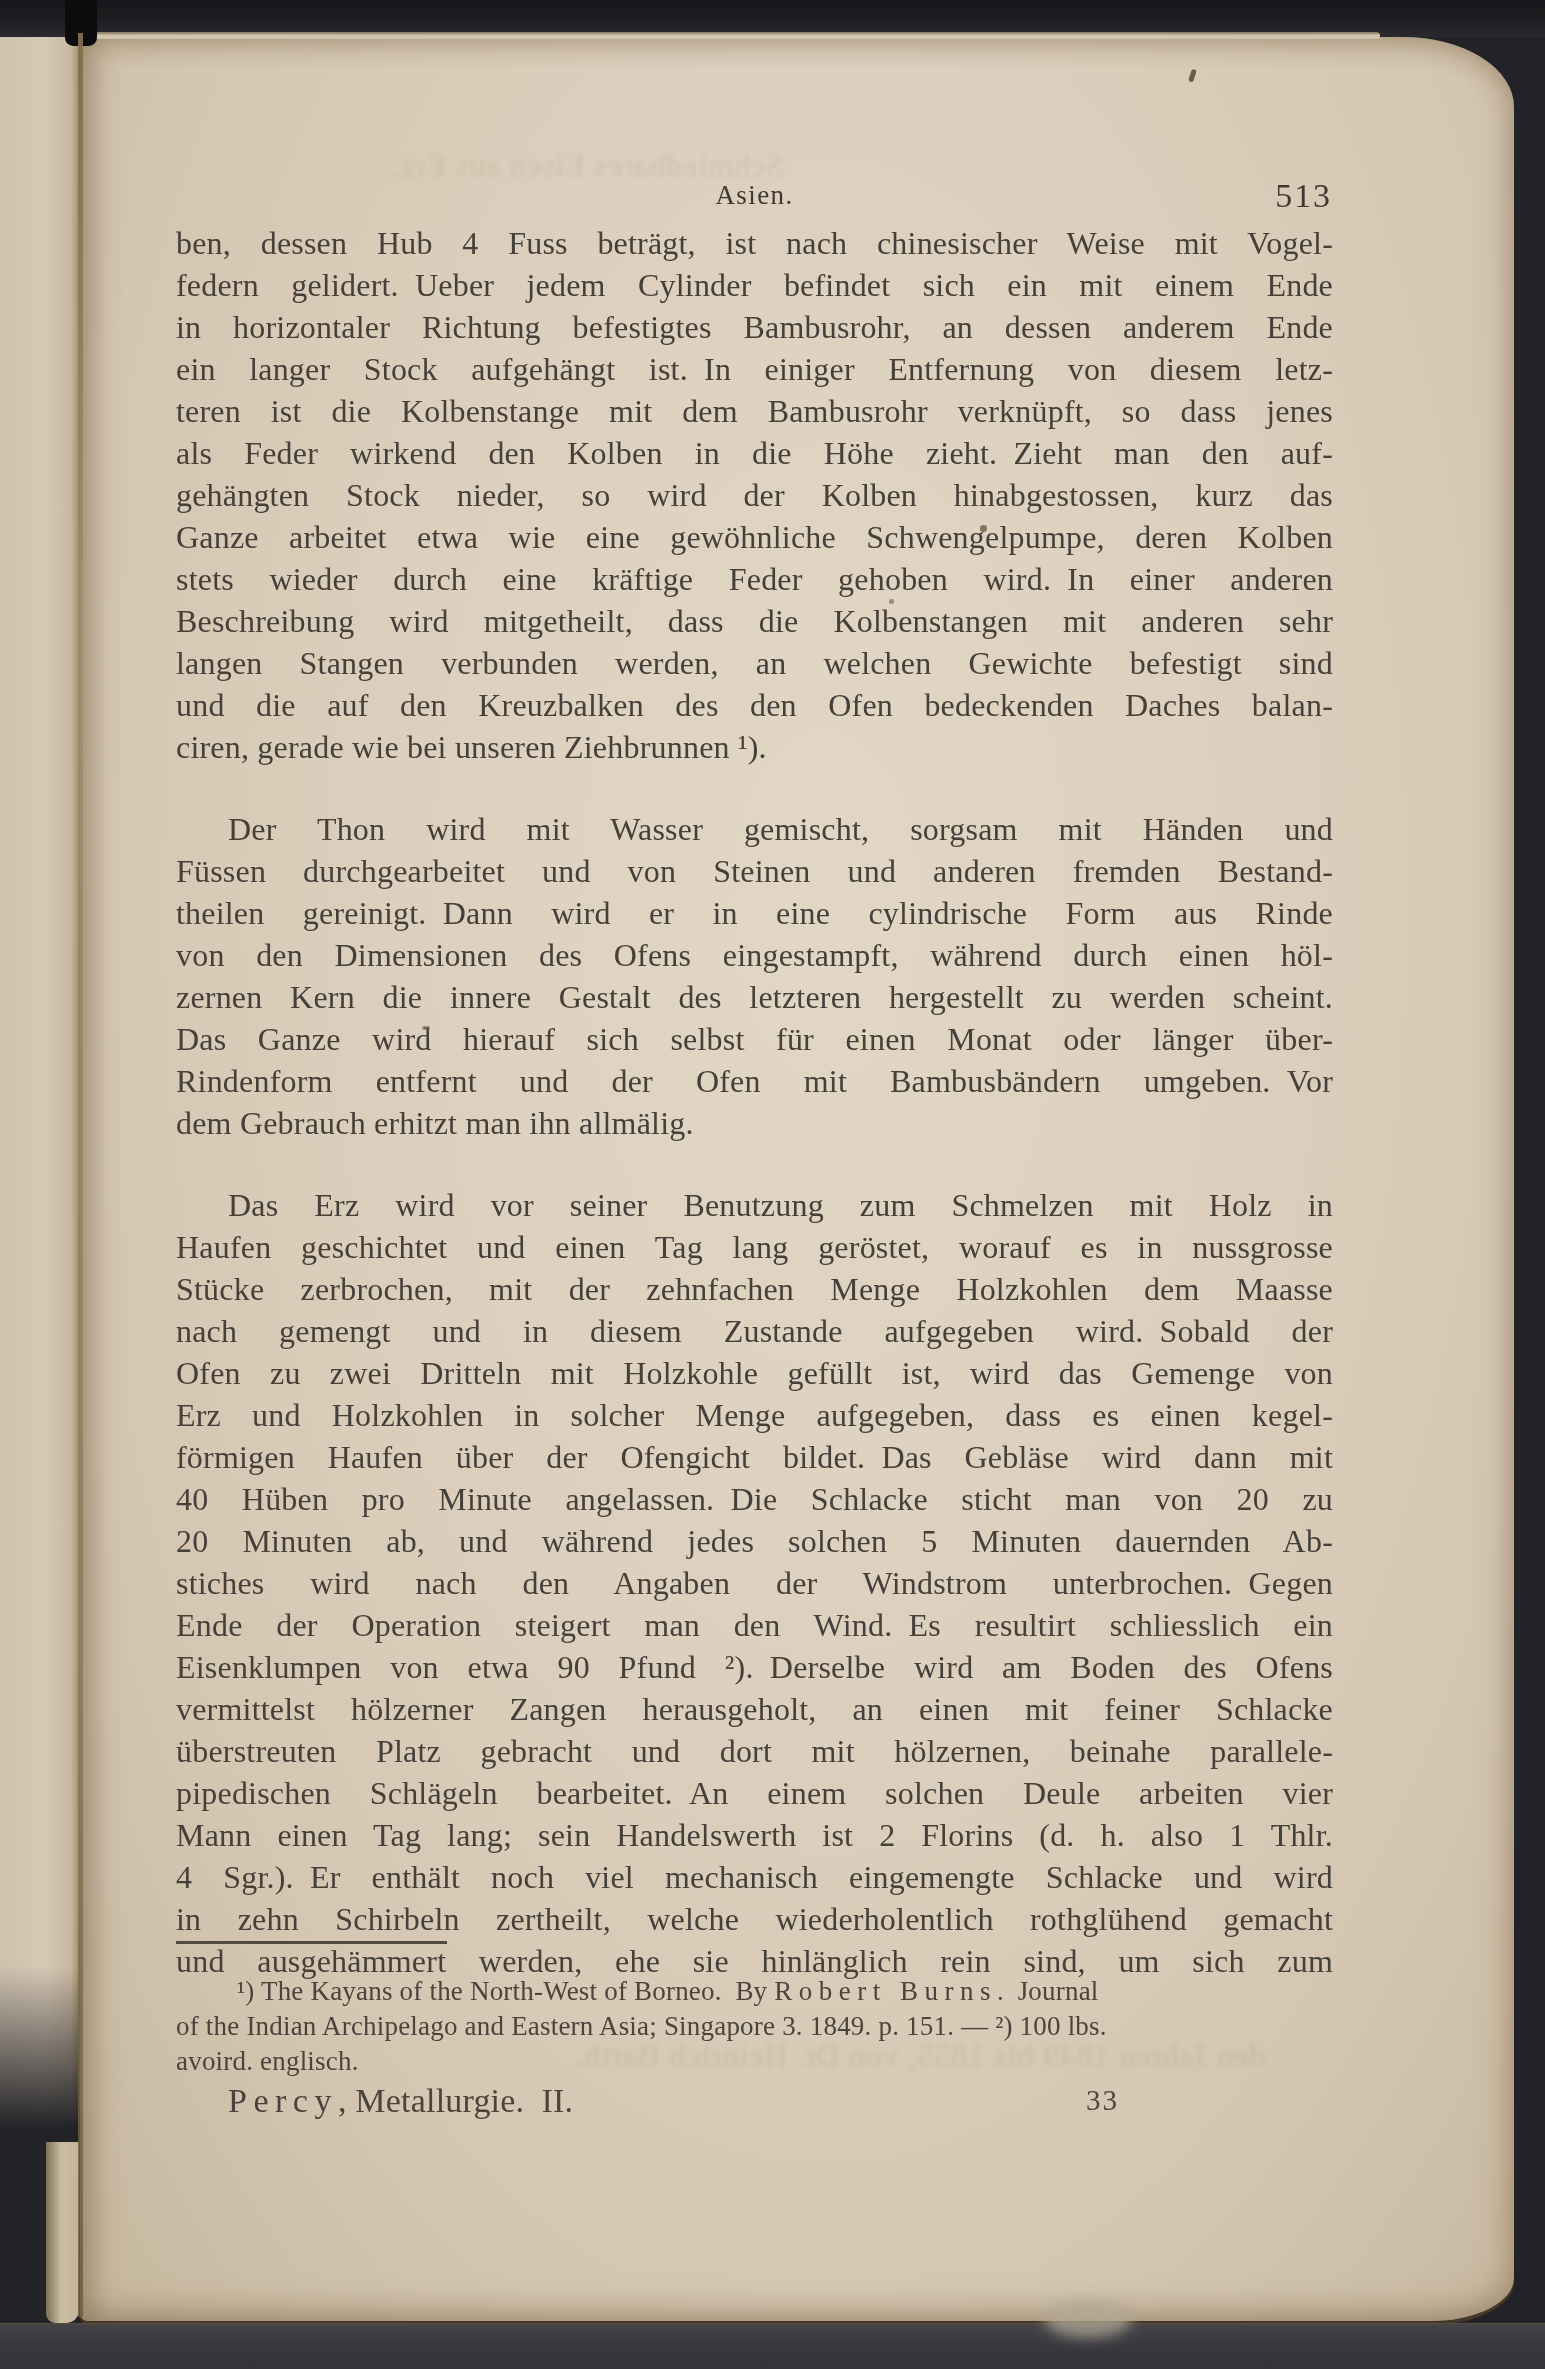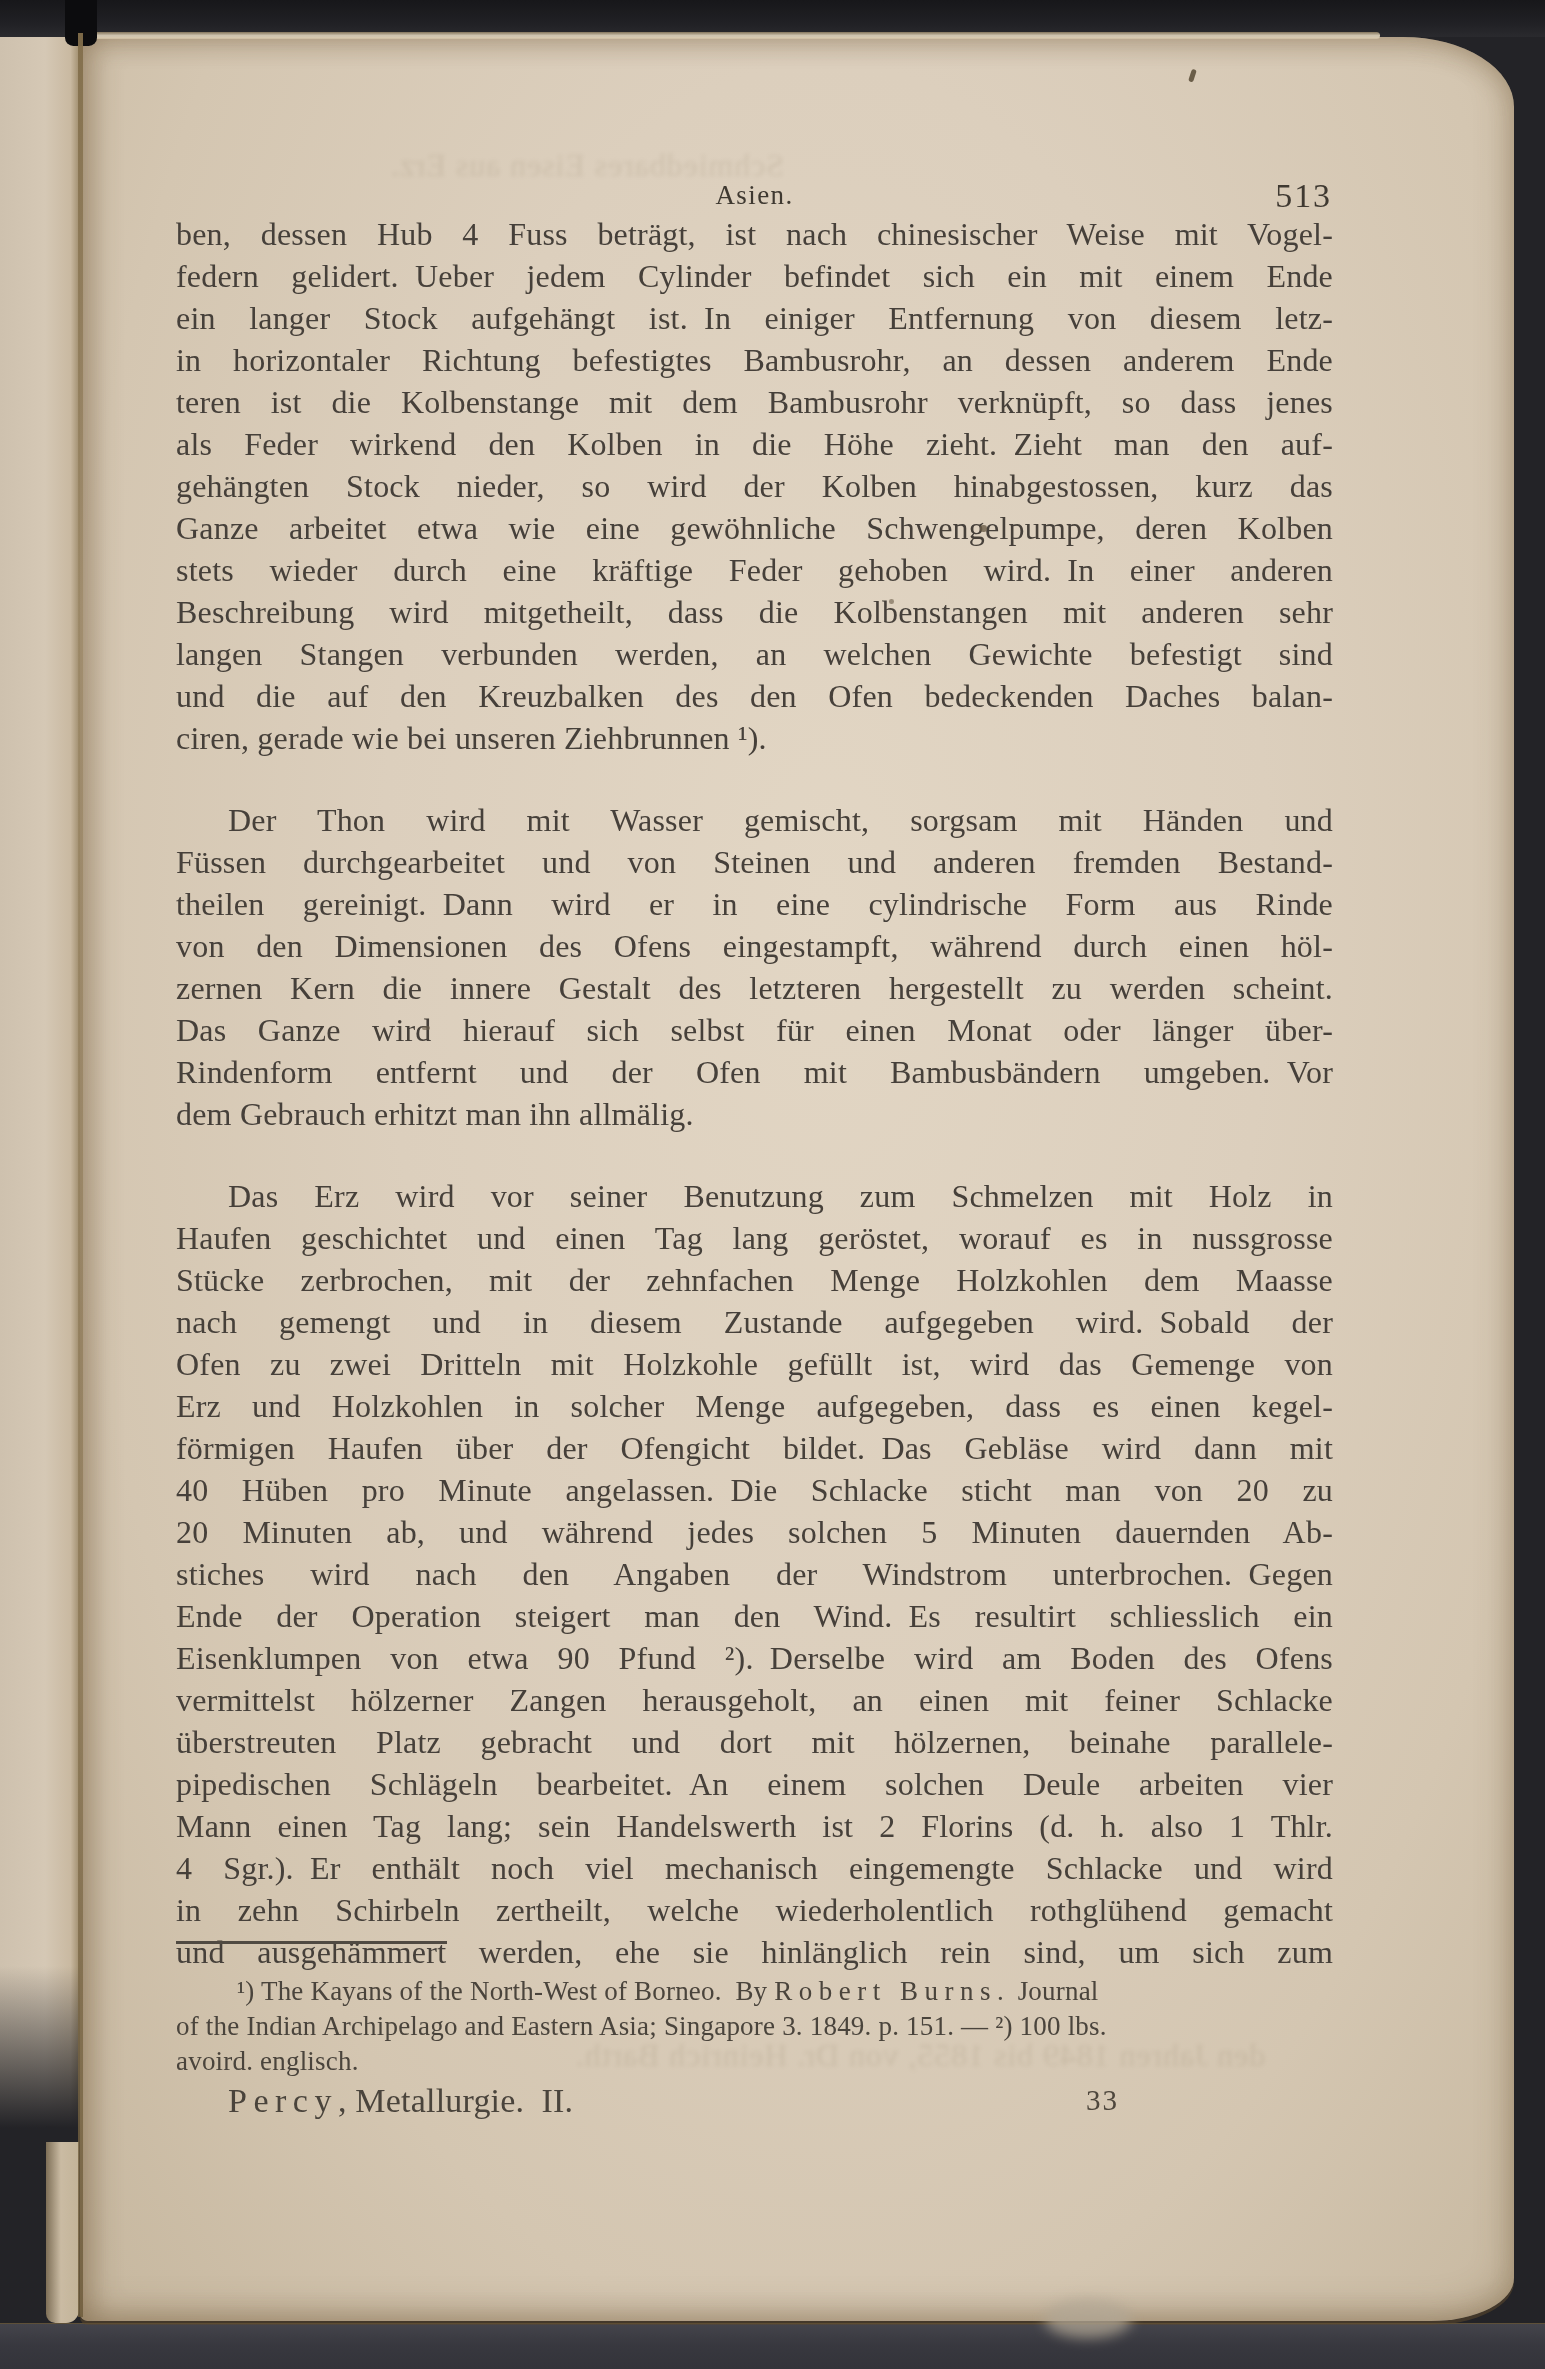--- a/index.html
+++ b/index.html
@@ -82,21 +82,21 @@
     position:absolute;left:176px;top:174px;width:1157px;height:43px;z-index:7;
     color:#3f3931;
   }
   .page-title{
     display:block;text-align:center;font-size:27px;line-height:43px;letter-spacing:1.4px;
   }
   .page-number{
     position:absolute;right:1px;top:0;font-size:34px;line-height:43px;letter-spacing:1.9px;
   }
   .body-text{
-    position:absolute;left:176px;top:213px;width:1157px;z-index:7;
+    position:absolute;left:176px;top:222px;width:1157px;z-index:7;
   }
   .line{
     height:42px;line-height:42px;font-size:32px;color:#46403a;
     text-align:justify;text-align-last:justify;letter-spacing:0.2px;
     white-space:nowrap;overflow:visible;
   }
   .line{white-space:normal;}
   .line.para-end{text-align-last:left;}
   .line.indent{text-indent:52px;margin-top:40px;}
   .footnote-separator{
@@ -145,22 +145,22 @@
   </div>
 
 <div class="running-header">
   <span class="page-title">Asien.</span>
   <span class="page-number">513</span>
 </div>
 
 <div class="body-text" id="bodyText">
     <div class="line">ben, dessen Hub 4 Fuss beträgt, ist nach chinesischer Weise mit Vogel-</div>
     <div class="line">federn gelidert. Ueber jedem Cylinder befindet sich ein mit einem Ende</div>
+    <div class="line">in horizontaler Richtung befestigtes Bambusrohr, an dessen anderem Ende</div>
     <div class="line">ein langer Stock aufgehängt ist. In einiger Entfernung von diesem letz-</div>
-    <div class="line">in horizontaler Richtung befestigtes Bambusrohr, an dessen anderem Ende</div>
     <div class="line">teren ist die Kolbenstange mit dem Bambusrohr verknüpft, so dass jenes</div>
     <div class="line">als Feder wirkend den Kolben in die Höhe zieht. Zieht man den auf-</div>
     <div class="line">gehängten Stock nieder, so wird der Kolben hinabgestossen, kurz das</div>
     <div class="line">Ganze arbeitet etwa wie eine gewöhnliche Schwengelpumpe, deren Kolben</div>
     <div class="line">stets wieder durch eine kräftige Feder gehoben wird. In einer anderen</div>
     <div class="line">Beschreibung wird mitgetheilt, dass die Kolbenstangen mit anderen sehr</div>
     <div class="line">langen Stangen verbunden werden, an welchen Gewichte befestigt sind</div>
     <div class="line">und die auf den Kreuzbalken des den Ofen bedeckenden Daches balan-</div>
     <div class="line para-end">ciren, gerade wie bei unseren Ziehbrunnen ¹).</div>
     <div class="line indent">Der Thon wird mit Wasser gemischt, sorgsam mit Händen und</div>

